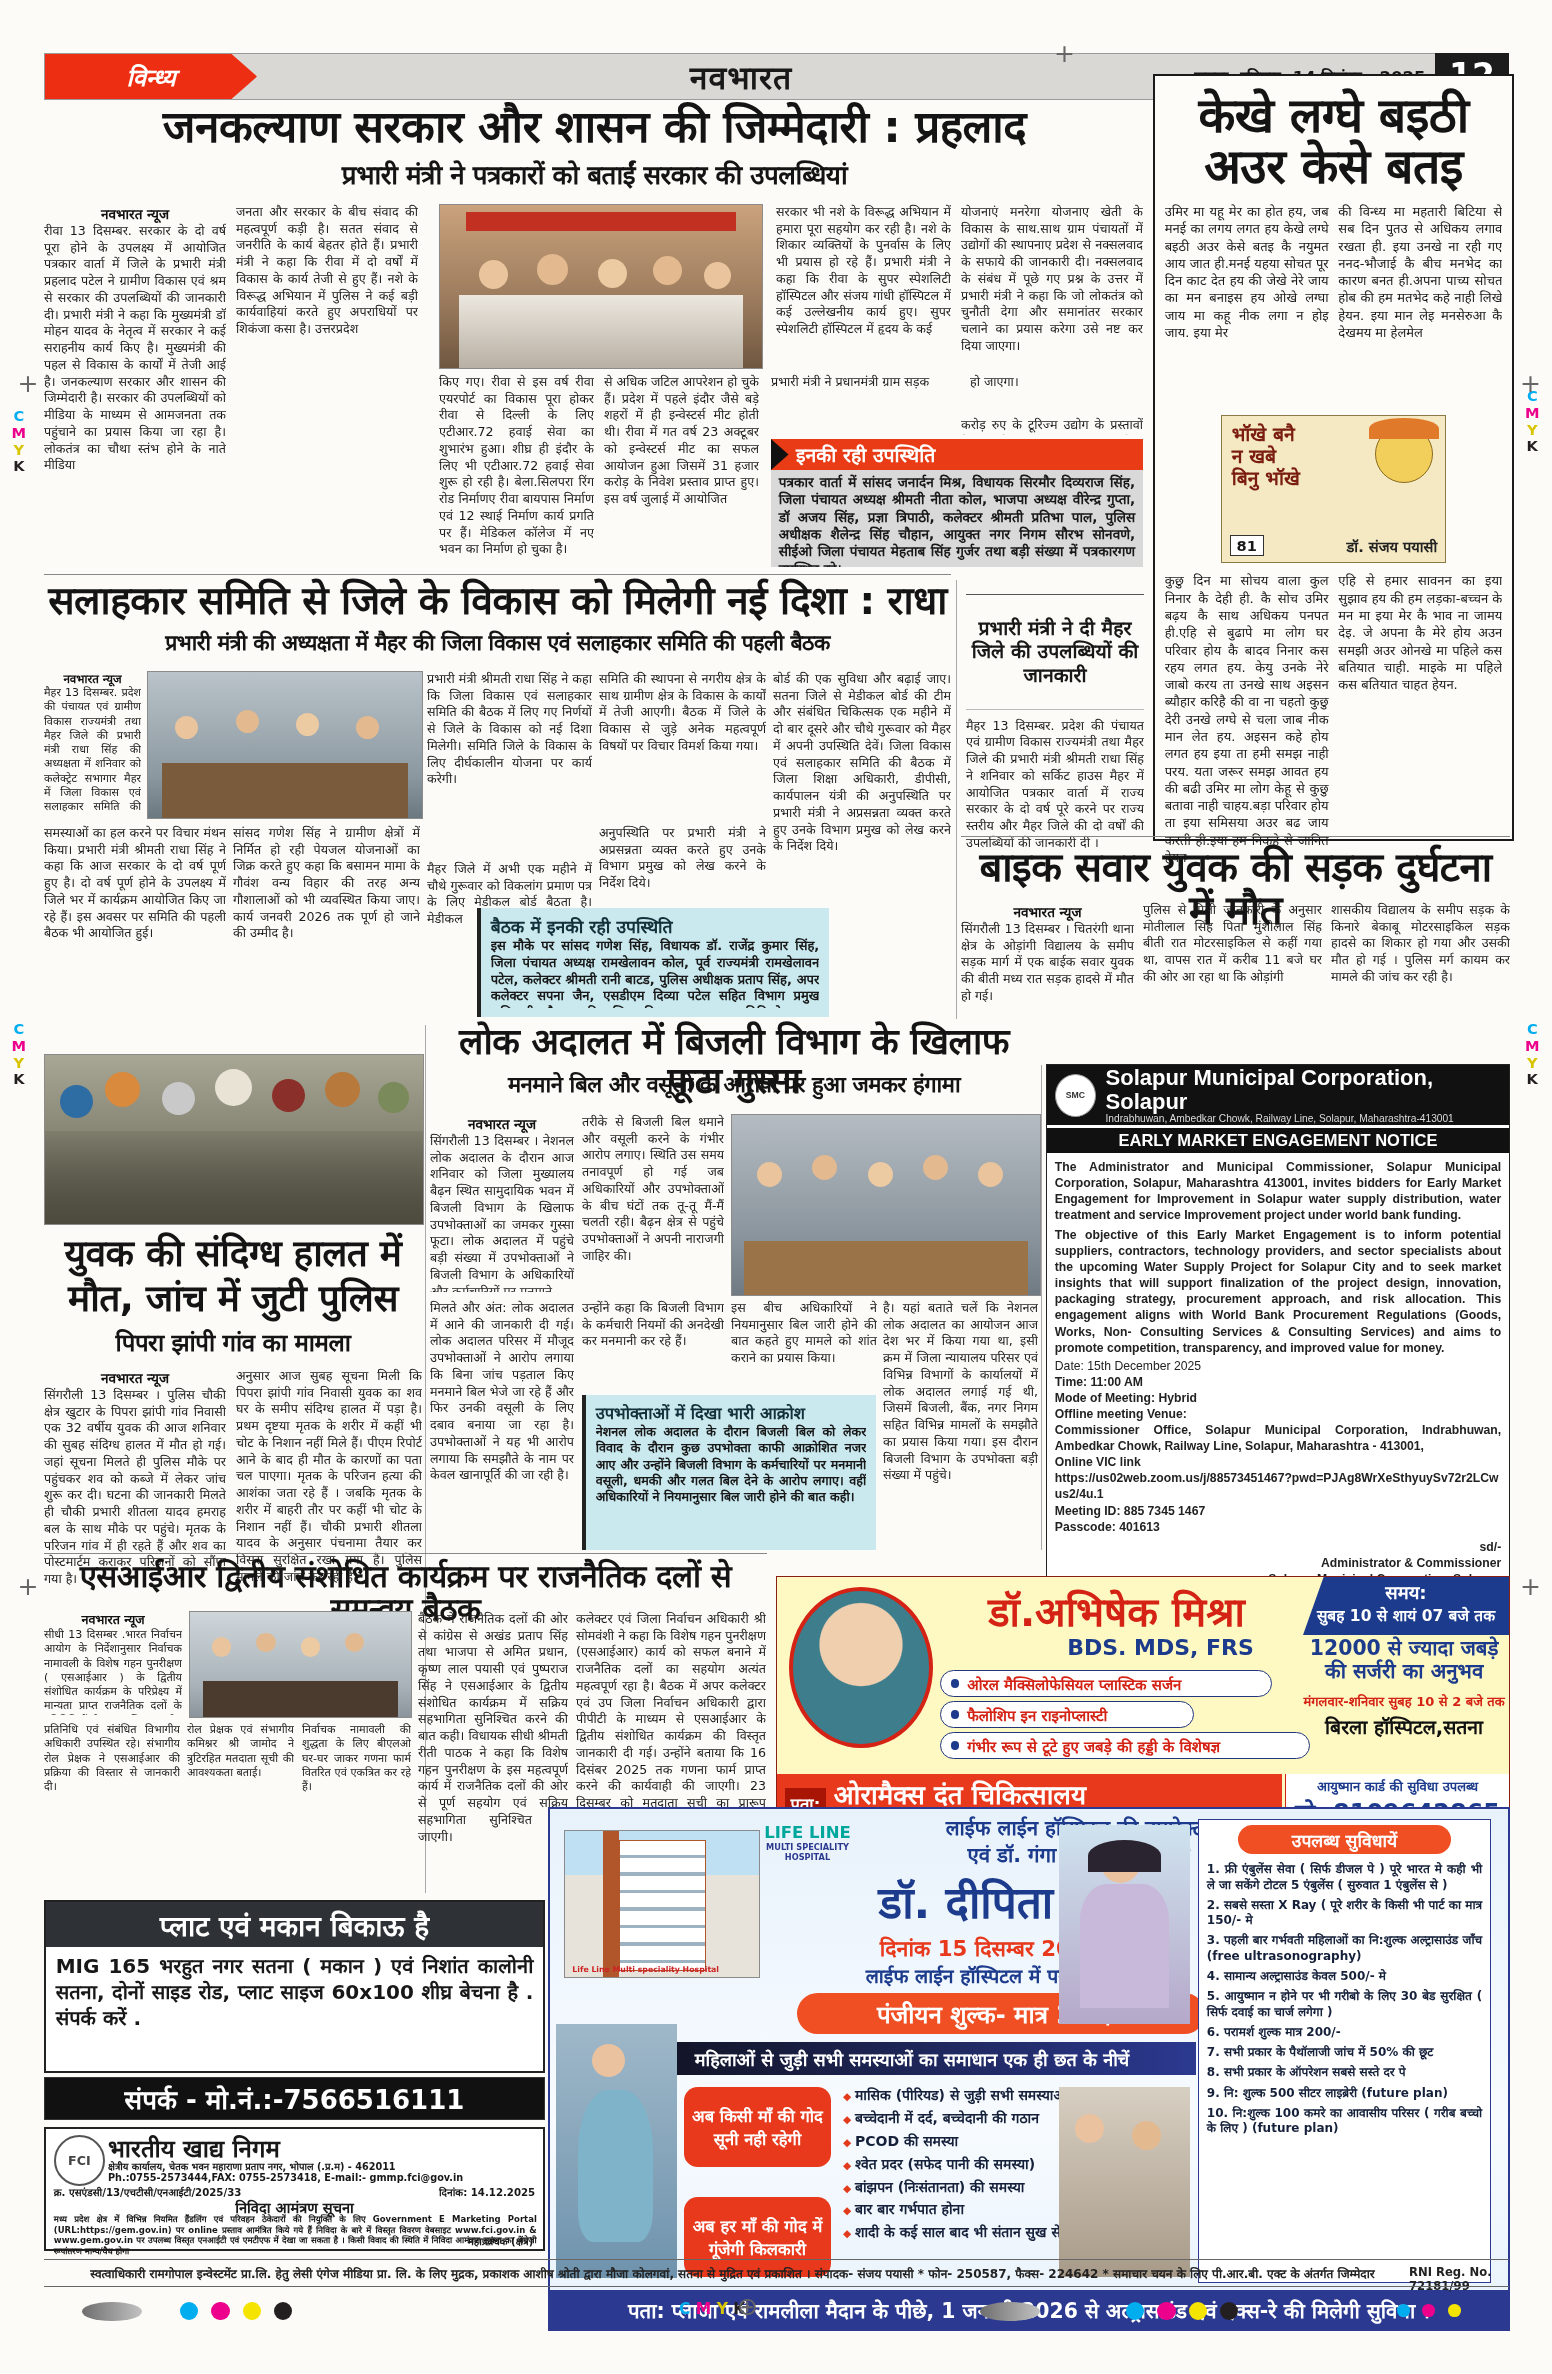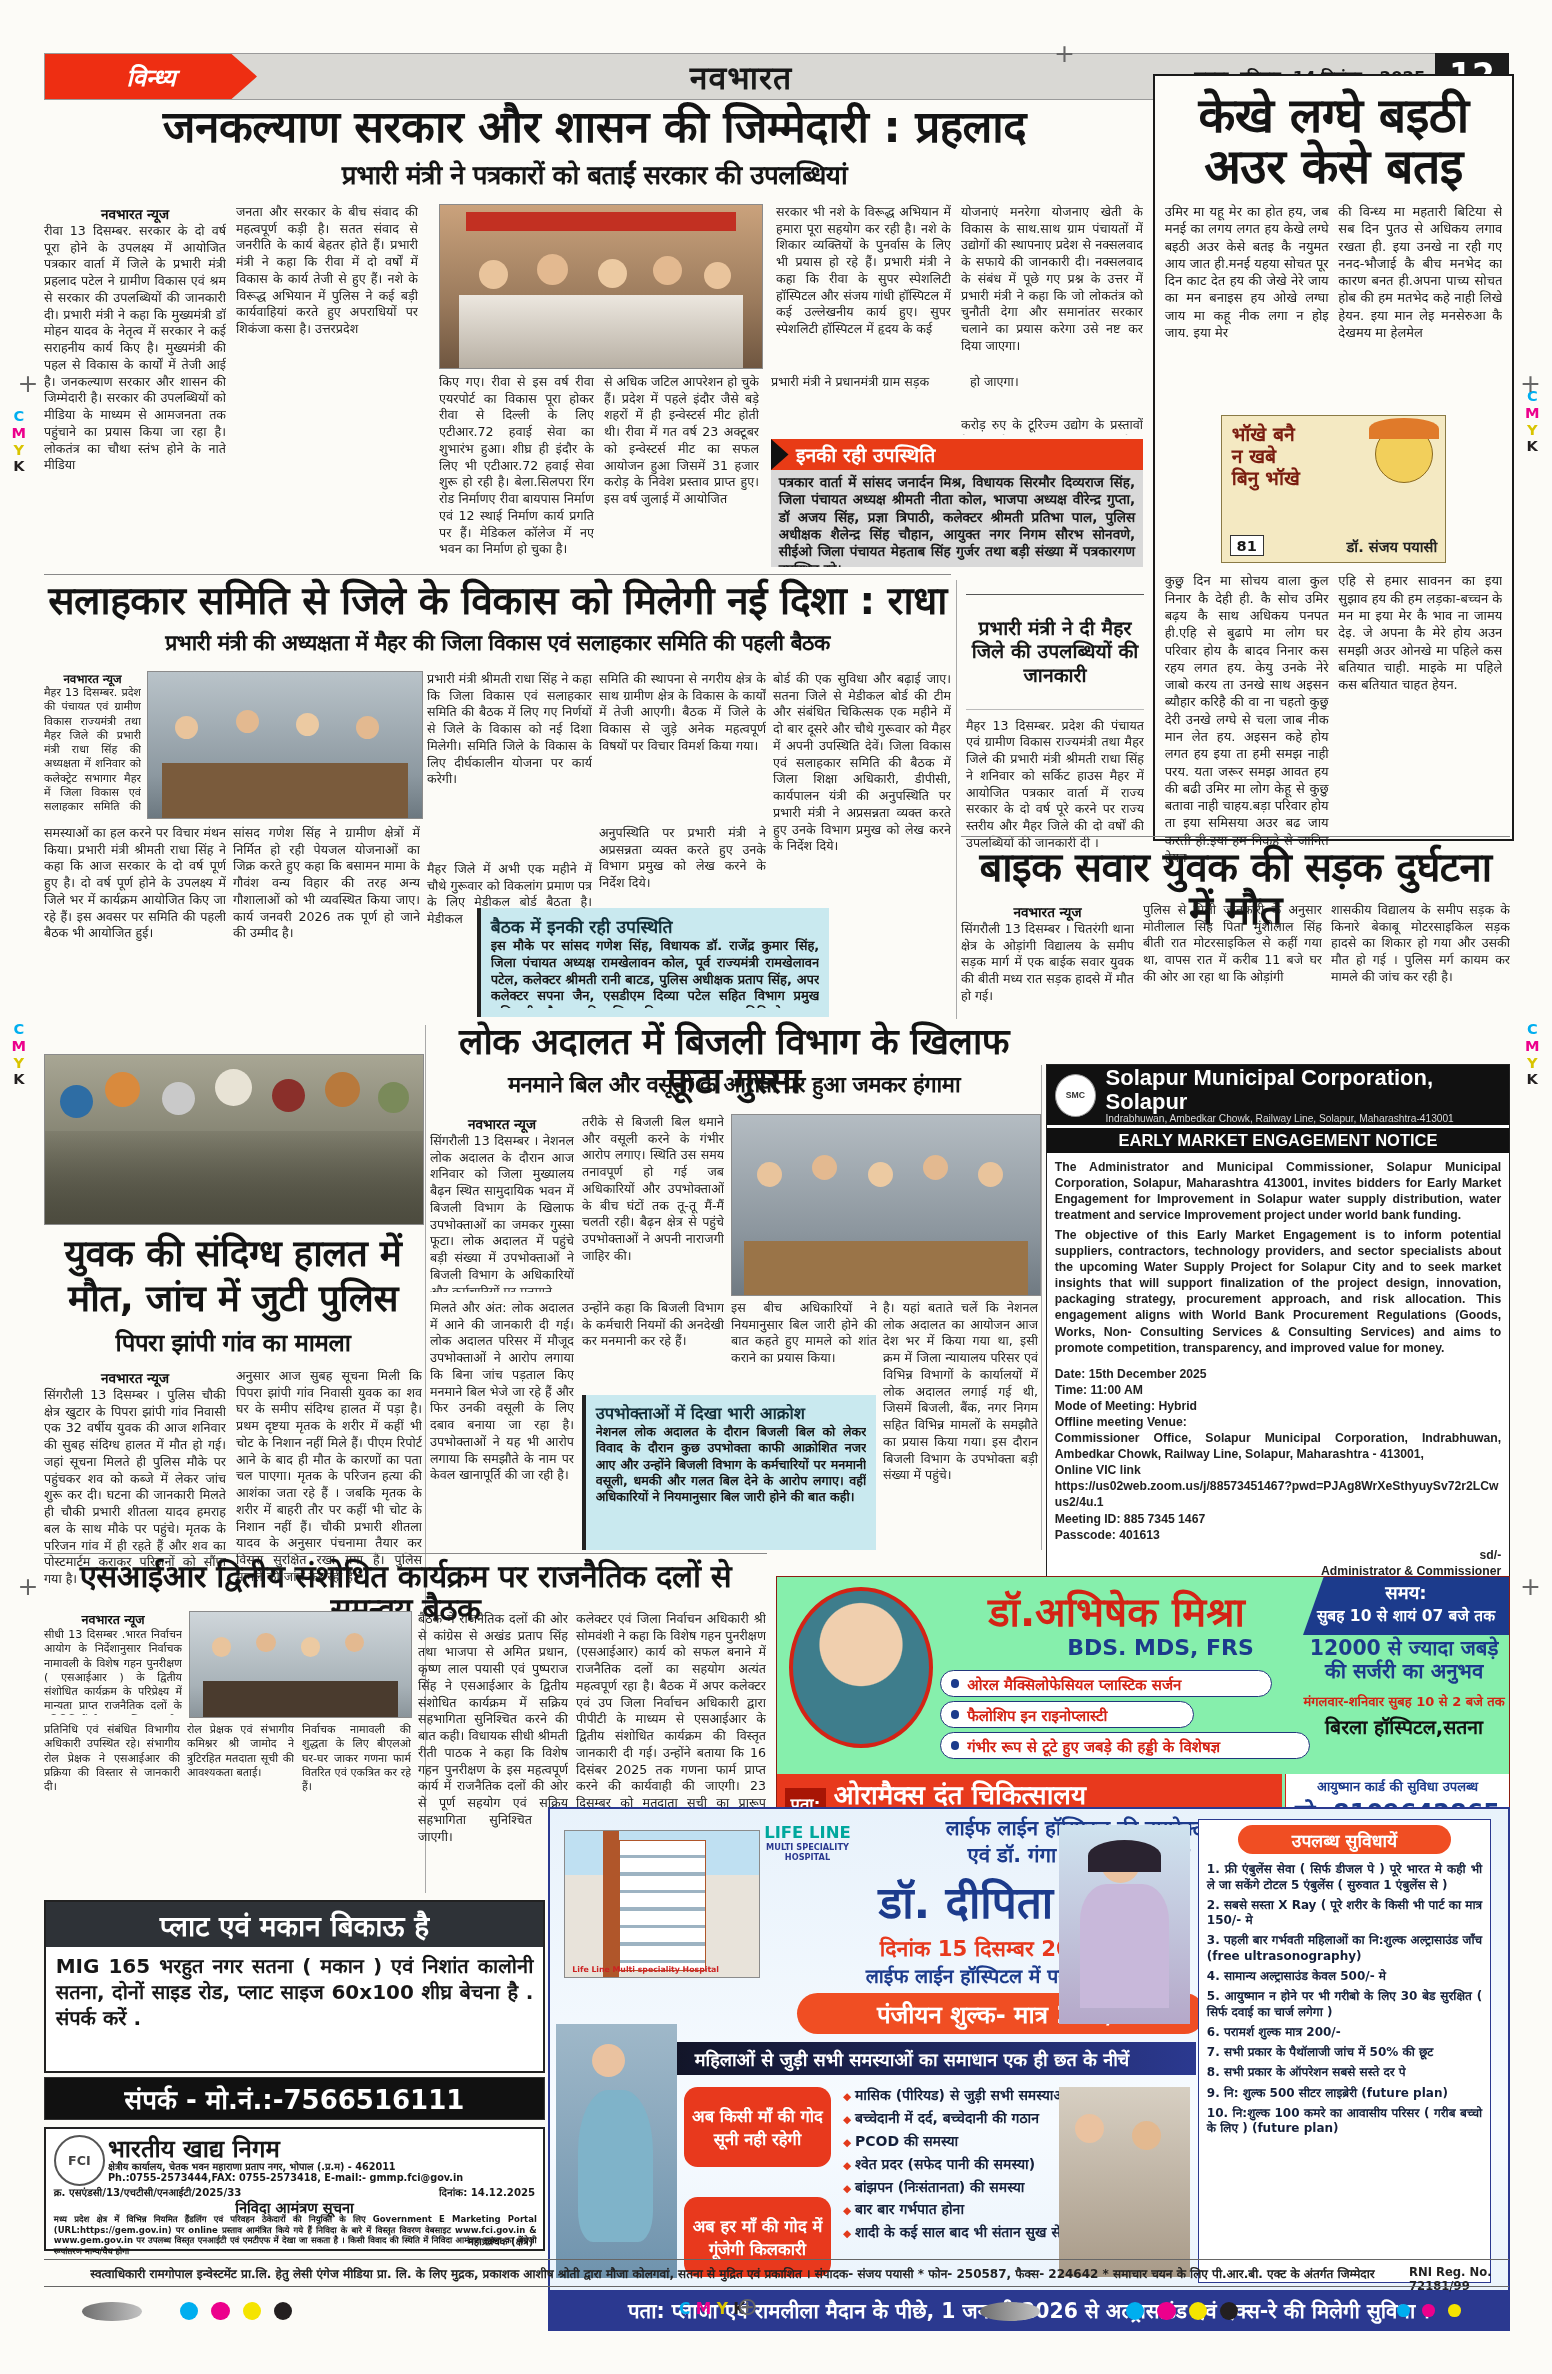--- a/index.html
+++ b/index.html
@@ -193,21 +193,21 @@
       <div style="width:41px;height:41px;border-radius:50%;background:#fff;border:1.9px solid #999;margin-right:9.7px;display:flex;align-items:center;justify-content:center;color:#333;font-size:8.7px;font-weight:700;">SMC</div>
       <div>
         <div style="font-weight:800;font-size:22px;line-height:1.05;">Solapur Municipal Corporation, Solapur</div>
         <div style="font-size:10.2px;color:#ddd;">Indrabhuwan, Ambedkar Chowk, Railway Line, Solapur, Maharashtra-413001</div>
       </div>
     </div>
     <div style="background:#111;color:#fff;margin-top:2.9px;height:25px;display:flex;align-items:center;justify-content:center;font-weight:800;font-size:16.5px;">EARLY MARKET ENGAGEMENT NOTICE</div>
     <div style="padding:5.8px 7.8px;font-size:12.2px;font-weight:600;line-height:1.32;text-align:justify;color:#222;">
       <div>The Administrator and Municipal Commissioner, Solapur Municipal Corporation, Solapur, Maharashtra 413001, invites bidders for Early Market Engagement for Improvement in Solapur water supply distribution, water treatment and service Improvement project under world bank funding.</div>
       <div style="margin-top:3.9px;">The objective of this Early Market Engagement is to inform potential suppliers, contractors, technology providers, and sector specialists about the upcoming Water Supply Project for Solapur City and to seek market insights that will support finalization of the project design, innovation, packaging strategy, procurement approach, and risk allocation. This engagement aligns with World Bank Procurement Regulations (Goods, Works, Non- Consulting Services &amp; Consulting Services) and aims to promote competition, transparency, and improved value for money.</div>
-      <div style="margin-top:10px;font-weight:700;">Date: 15th December 2025</div>
+      <div style="margin-top:2px;font-weight:400;">Date: 15th December 2025</div>
       <div style="font-weight:800;">Time: 11:00 AM</div>
       <div style="font-weight:800;">Mode of Meeting: Hybrid</div>
       <div style="font-weight:800;">Offline meeting Venue:</div>
       <div>Commissioner Office, Solapur Municipal Corporation, Indrabhuwan, Ambedkar Chowk, Railway Line, Solapur, Maharashtra - 413001,</div>
       <div style="font-weight:800;">Online VIC link</div>
       <div style="word-break:break-all;">https://us02web.zoom.us/j/88573451467?pwd=PJAg8WrXeSthyuySv72r2LCwus2/4u.1</div>
       <div style="font-weight:800;">Meeting ID: 885 7345 1467</div>
       <div style="font-weight:800;">Passcode: 401613</div>
       <div style="text-align:right;font-weight:800;margin-top:3.9px;">sd/-</div>
       <div style="text-align:right;font-weight:800;">Administrator &amp; Commissioner</div>
@@ -227,21 +227,21 @@
     <div style="position:absolute;left:30%;top:20%;width:19.4px;height:19.4px;border-radius:50%;background:#e3b990;"></div>
     <div style="position:absolute;left:50%;top:24%;width:19.4px;height:19.4px;border-radius:50%;background:#eccaa2;"></div>
     <div style="position:absolute;left:70%;top:20%;width:19.4px;height:19.4px;border-radius:50%;background:#e3b990;"></div>
   </div>
   <div class="abs txt-sm" style="left:44px;top:1723px;width:136px;height:167px;">प्रतिनिधि एवं संबंधित विभागीय अधिकारी उपस्थित रहे। संभागीय रोल प्रेक्षक ने एसआईआर की प्रक्रिया की विस्तार से जानकारी दी।</div>
   <div class="abs txt-sm" style="left:187px;top:1723px;width:107px;height:167px;">रोल प्रेक्षक एवं संभागीय कमिश्नर श्री जामोद ने त्रुटिरहित मतदाता सूची की आवश्यकता बताई।</div>
   <div class="abs txt-sm" style="left:302px;top:1723px;width:109px;height:167px;">निर्वाचक नामावली की शुद्धता के लिए बीएलओ घर-घर जाकर गणना फार्म वितरित एवं एकत्रित कर रहे हैं।</div>
   <div class="abs txt" style="left:418px;top:1611px;width:150px;height:279px;">बैठक में राजनैतिक दलों की ओर से कांग्रेस से अखंड प्रताप सिंह तथा भाजपा से अमित प्रधान, कृष्ण लाल पयासी एवं पुष्पराज सिंह ने एसआईआर के द्वितीय संशोधित कार्यक्रम में सक्रिय सहभागिता सुनिश्चित करने की बात कही। विधायक सीधी श्रीमती रीती पाठक ने कहा कि विशेष गहन पुनरीक्षण के इस महत्वपूर्ण कार्य में राजनैतिक दलों की ओर से पूर्ण सहयोग एवं सक्रिय सहभागिता सुनिश्चित की जाएगी।</div>
   <div class="abs txt" style="left:576px;top:1611px;width:190px;height:279px;">कलेक्टर एवं जिला निर्वाचन अधिकारी श्री सोमवंशी ने कहा कि विशेष गहन पुनरीक्षण (एसआईआर) कार्य को सफल बनाने में राजनैतिक दलों का सहयोग अत्यंत महत्वपूर्ण रहा है। बैठक में अपर कलेक्टर एवं उप जिला निर्वाचन अधिकारी द्वारा पीपीटी के माध्यम से एसआईआर के द्वितीय संशोधित कार्यक्रम की विस्तृत जानकारी दी गई। उन्होंने बताया कि 16 दिसंबर 2025 तक गणना फार्म प्राप्त करने की कार्यवाही की जाएगी। 23 दिसम्बर को मतदाता सूची का प्रारूप प्रकाशन किया जाएगा।</div>
 
-  <div class="abs" style="left:776px;top:1576px;width:734px;height:257px;border:1.9px solid #8c1d12;background:#86efac;box-sizing:border-box;">
+  <div class="abs" style="left:776px;top:1576px;width:734px;height:257px;border:1.9px solid #8c1d12;background:#fef9c3;box-sizing:border-box;">
     <div style="position:absolute;left:11.6px;top:9.7px;width:136px;height:153px;border-radius:50%;background:radial-gradient(circle at 50% 35%,#f0cfae 0 34%,#3e7d8c 35% 100%);border:4.9px solid #d42315;"></div>
     <div style="position:absolute;left:160px;top:5.8px;width:359px;text-align:center;font-weight:800;font-size:40px;color:#d42315;">डॉ.अभिषेक मिश्रा</div>
     <div style="position:absolute;left:243px;top:58px;width:281px;text-align:center;font-weight:800;font-size:22px;color:#1c3b8c;">BDS. MDS, FRS</div>
     <div class="pill" style="position:absolute;left:163px;top:93px;width:311px;height:25px;padding:0 9.7px;font-size:15px;">
         <span class="dot" style="width:8.7px;height:8.7px;background:#1c3b8c;"></span>
         <span>ओरल मैक्सिलोफेसियल प्लास्टिक सर्जन</span>
       </div>
     <div class="pill" style="position:absolute;left:163px;top:124px;width:233px;height:25px;padding:0 9.7px;font-size:15px;">
         <span class="dot" style="width:8.7px;height:8.7px;background:#1c3b8c;"></span>
         <span>फैलोशिप इन राइनोप्लास्टी</span>

